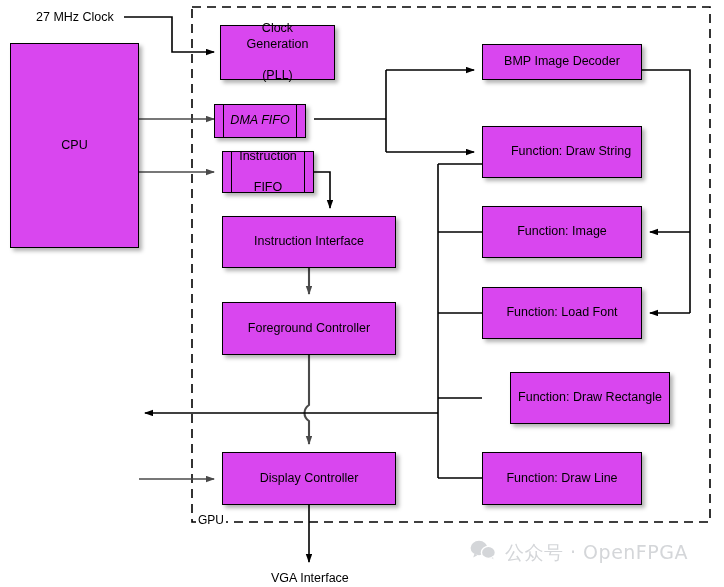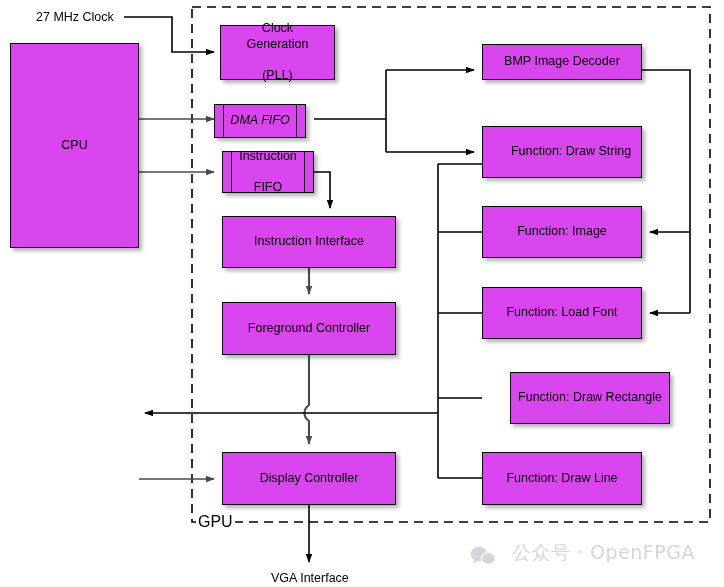--- a/index.html
+++ b/index.html
@@ -50,33 +50,33 @@
   .fifo::after  { right: 8px; }
   .free-label {
     position: absolute;
     font-size: 12.5px;
     color: #000000;
     white-space: nowrap;
     z-index: 4;
   }
   .gpu-label {
     position: absolute;
-    font-size: 16px;
+    font-size: 12px;
     color: #000000;
     background: #ffffff;
     padding: 0 2px;
     z-index: 4;
   }
   #watermark {
     position: absolute;
     left: 470px;
     top: 540px;
     display: flex;
-    align-items: flex-end;
-    gap: 16px;
+    align-items: flex-start;
+    gap: 9px;
     color: #d4d6d9;
     font-size: 19px;
     letter-spacing: 0.5px;
     z-index: 5;
     user-select: none;
   }
   #watermark .wm-text { font-family: "DejaVu Sans", sans-serif; }
 </style>
 </head>
 <body>

